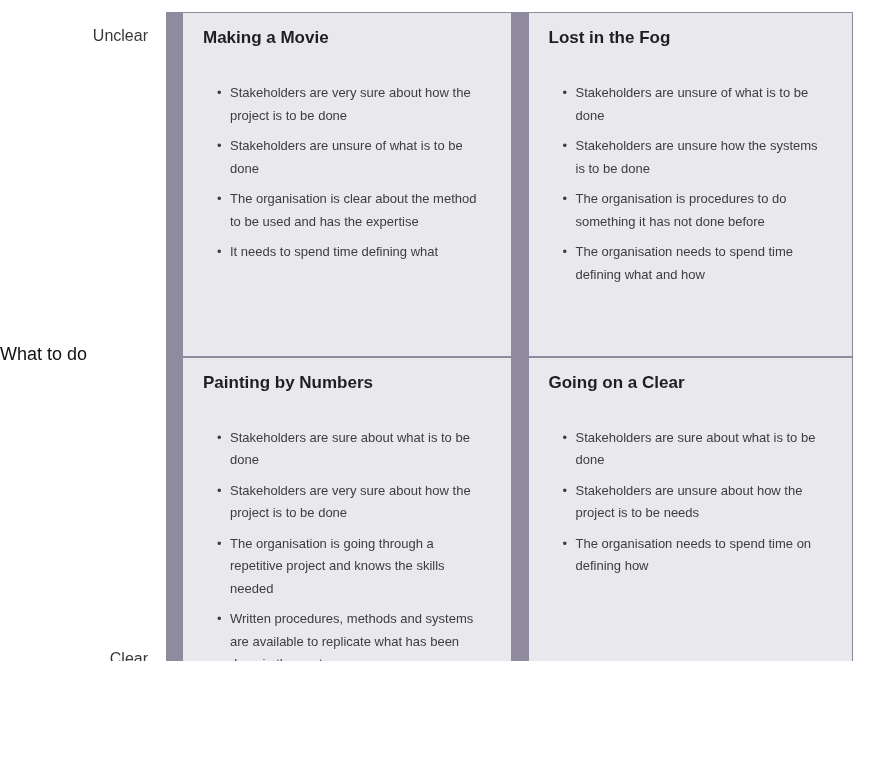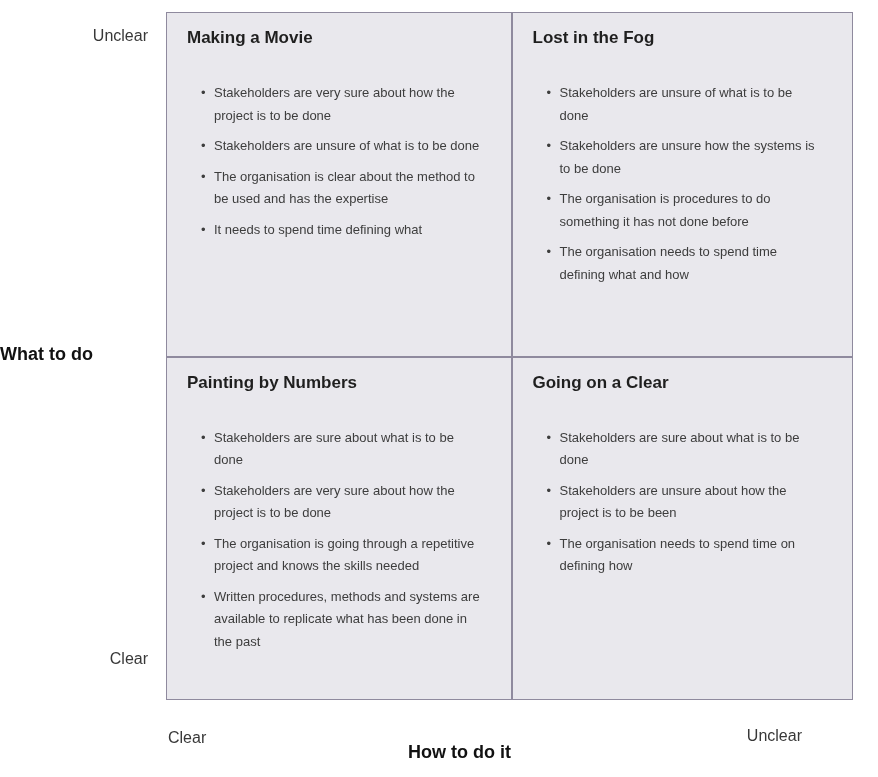--- a/index.html
+++ b/index.html
@@ -1,20 +1,20 @@
 <!DOCTYPE html>
 <html><head>
 <meta charset="utf-8">
 <style>
   * { box-sizing: border-box; }
   html, body { margin: 0; padding: 0; }
   .page {
     position: relative;
     width: 878px;
-    height: 777px;
+    height: 661px;
     background: #ffffff;
     font-family: "Liberation Sans", sans-serif;
     overflow: hidden;
   }
   .grid {
     position: absolute;
     left: 166px;
     top: 12px;
     width: 687px;
     height: 688px;
@@ -22,20 +22,21 @@
     border: 1.5px solid #8f8a9e;
     display: grid;
     grid-template-columns: 344px 1fr;
     grid-template-rows: 343px 1fr;
     gap: 1.5px;
   }
   .cell {
     background: #e9e8ed;
     padding: 14px 29px 0 20px;
     overflow: hidden;
+    margin-left: 16px;
   }
   .cell h3 {
     margin: 0;
     font-size: 17px;
     line-height: 22px;
     font-weight: bold;
     color: #1f1f1f;
   }
   .cell ul {
     margin: 33px 0 0 0;
@@ -59,21 +60,21 @@
   }
   .axis-label {
     position: absolute;
     font-size: 16px;
     color: #383838;
     white-space: nowrap;
   }
   .axis-title {
     position: absolute;
     font-size: 18px;
-    font-weight: bold;
+    font-weight: normal;
     color: #111111;
     white-space: nowrap;
   }
   .y-top    { left: 60px;  top: 27px;  width: 88px;  text-align: right; }
   .y-title  { left: 0px;   top: 344px; }
   .y-bottom { left: 60px;  top: 650px; width: 88px;  text-align: right; }
   .x-left   { left: 168px; top: 729px; }
   .x-title  { left: 408px; top: 742px; width: 160px; text-align: left; }
   .x-right  { left: 730px; top: 727px; width: 72px;  text-align: right; }
 </style>
@@ -115,21 +116,21 @@
         <li>Stakeholders are very sure about how the project is to be done</li>
         <li>The organisation is going through a repetitive project and knows the skills needed</li>
         <li>Written procedures, methods and systems are available to replicate what has been done in the past</li>
       </ul>
     </div>
 
     <div class="cell">
       <h3>Going on a Clear</h3>
       <ul>
         <li>Stakeholders are sure about what is to be done</li>
-        <li>Stakeholders are unsure about how the project is to be been</li>
+        <li>Stakeholders are unsure about how the project is to be needs</li>
         <li>The organisation needs to spend time on defining how</li>
       </ul>
     </div>
 
   </div>
 
   <div class="axis-label x-left">Clear</div>
   <div class="axis-title x-title">How to do it</div>
   <div class="axis-label x-right">Unclear</div>
 

